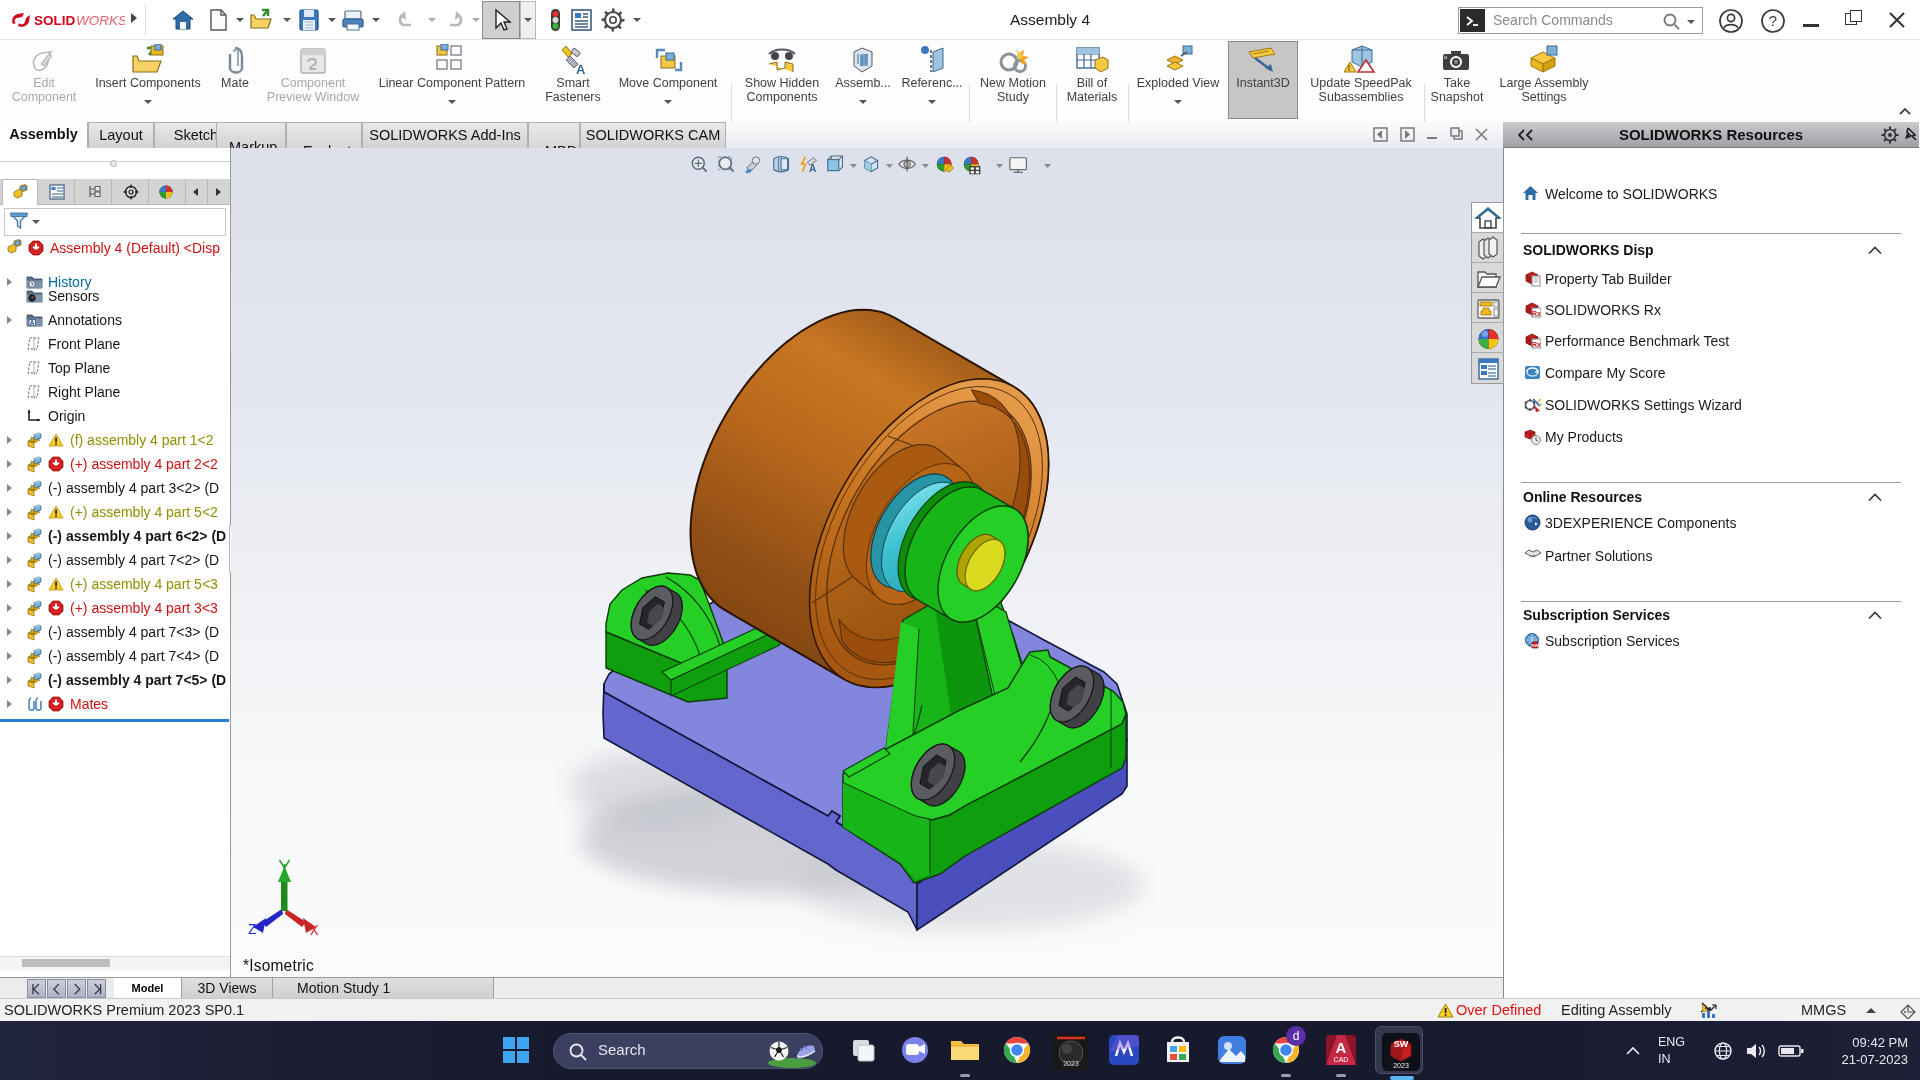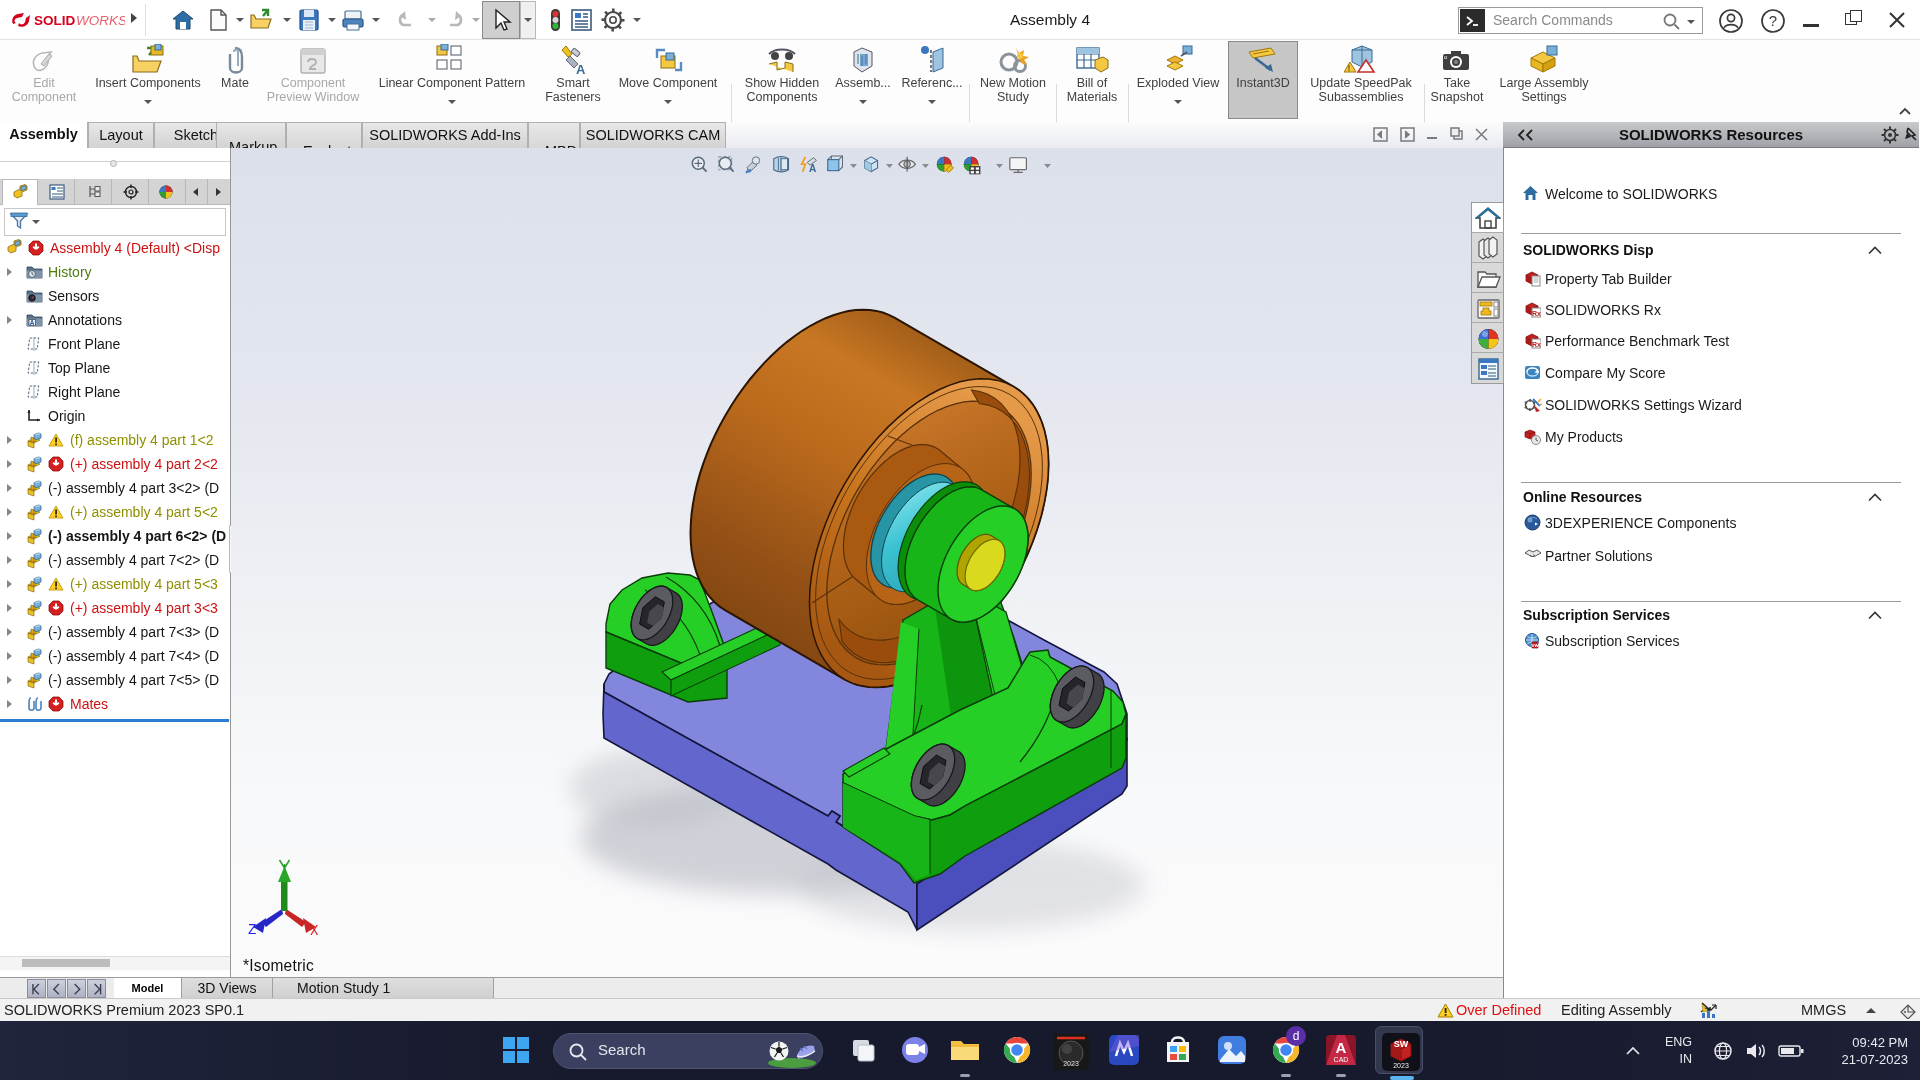--- a/index.html
+++ b/index.html
@@ -407,21 +407,21 @@
           <path d="M2,8 L8,5 L8,2 L13,0.5 L15,2 L15,6 L10,8 L10,12 L5,14 L2,12 Z" fill="#f0c020" stroke="#8a6d1d" stroke-width="0.8"></path>
           <path d="M8,5 L13,3 L15,4 L10,6 Z" fill="#ffe080" stroke="#8a6d1d" stroke-width="0.6"></path>
           <path d="M9,3 L14,1.5 L14,5 L9,7 Z" fill="#7ab0d8" stroke="#3a6a94" stroke-width="0.8"></path>
         </svg></span>
       <span style="position:absolute;left:28px;top:3px"><svg width="16" height="16" viewBox="0 0 16 16" style="">
           <path d="M5,1 L11,1 L15,5 L15,11 L11,15 L5,15 L1,11 L1,5 Z" fill="#d42020" stroke="#8a0000" stroke-width="0.7"></path>
           <path d="M8,3.5 L8,9 M8,9 L5.2,6.8 M8,9 L10.8,6.8" stroke="#fff" stroke-width="2" fill="none"></path>
         </svg></span>
       <span style="position:absolute;left:50px;top:3px;font-weight:normal">Assembly 4 (Default) &lt;Disp</span>
     </div>
-<div class="treerow" style="top:113px;color:#4d7c0f">
+<div class="treerow" style="top:123px;color:#0369a1">
       <span class="tw" style="border-left-color:#888;left:7px"></span>
       <span style="position:absolute;left:26px;top:3px"><svg width="17" height="15" viewBox="0 0 17 15" style="">
           <path d="M1,3 L6,3 L8,5 L16,5 L16,14 L1,14 Z" fill="#5a718a" stroke="#2e4258" stroke-width="0.8"></path>
           <rect x="1" y="6.5" width="15" height="7.5" fill="#7d93aa"></rect>
           <circle cx="6" cy="10" r="3.4" fill="#dce4ec" stroke="#2e4258" stroke-width="0.7"></circle>
           <path d="M6,8 L6,10 L7.5,10.8" stroke="#2e4258" stroke-width="0.8" fill="none"></path>
         </svg></span>
       <span style="position:absolute;left:48px;top:3px;font-weight:normal">History</span>
     </div>
 <div class="treerow" style="top:137px;color:#161616">
@@ -607,21 +607,21 @@
     </div>
 <div class="treerow" style="top:521px;color:#161616">
       <span class="tw" style="border-left-color:#888;left:7px"></span>
       <span style="position:absolute;left:26px;top:3px"><svg width="17" height="17" viewBox="0 0 17 17" style="">
           <path d="M2,9 L2,14 L8,16 L8,11 Z M2,9 L8,6 L14,8 L8,11 Z" fill="#f0c020" stroke="#8a6d1d" stroke-width="0.7"></path>
           <path d="M5,5 L5,9 L8,10 L8,6 Z" fill="#e8b010" stroke="#8a6d1d" stroke-width="0.7"></path>
           <path d="M8,6 L8,10 L11,9" fill="#d8a008" stroke="#8a6d1d" stroke-width="0.5"></path>
           <path d="M8,2.5 L13,1 L15,2 L15,6 L10,7.5 L8,6.5 Z" fill="#7ab0d8" stroke="#3a6a94" stroke-width="0.8"></path>
           <path d="M8,2.5 L13,1 L15,2 L10,3.5 Z" fill="#a8d0ec"></path>
         </svg></span>
-      <span style="position:absolute;left:48px;top:3px;font-weight:normal">(-) assembly 4 part 7&lt;5&gt; (D</span>
+      <span style="position:absolute;left:48px;top:3px;font-weight:bold">(-) assembly 4 part 7&lt;5&gt; (D</span>
     </div>
 <div class="treerow" style="top:545px;color:#cc1111">
       <span class="tw" style="border-left-color:#888;left:7px"></span>
       <span style="position:absolute;left:26px;top:2px"><svg width="18" height="18" viewBox="0 0 18 18" style="">
           <path d="M5,3 C3,3 3,6 3,8 L3,13 C3,16 8,16 8,13 L8,6" fill="none" stroke="#4a85c0" stroke-width="1.6"></path>
           <path d="M12,3 C10,3 10,6 10,8 L10,13 C10,16 15,16 15,13 L15,6" fill="none" stroke="#4a85c0" stroke-width="1.6"></path>
         </svg></span>
       <span style="position:absolute;left:48px;top:3px"><svg width="16" height="16" viewBox="0 0 16 16" style="">
           <path d="M5,1 L11,1 L15,5 L15,11 L11,15 L5,15 L1,11 L1,5 Z" fill="#d42020" stroke="#8a0000" stroke-width="0.7"></path>
           <path d="M8,3.5 L8,9 M8,9 L5.2,6.8 M8,9 L10.8,6.8" stroke="#fff" stroke-width="2" fill="none"></path>
@@ -1105,21 +1105,21 @@
         <path d="M10,12 L20,7 L30,12 L30,24 L20,29 L10,24 Z" fill="#c42222" stroke="#8a1111"></path>
         <path d="M10,12 L20,17 L30,12 M20,17 L20,29" stroke="#8a1111" stroke-width="1.2" fill="none"></path>
         <path d="M10,12 L20,17 L20,29 L10,24 Z" fill="#a01818"></path>
         <text x="20" y="15" font-size="9" font-weight="bold" fill="#fff" text-anchor="middle" font-family="Liberation Sans">SW</text>
         <text x="20" y="36" font-size="7" fill="#eee" text-anchor="middle" font-family="Liberation Sans">2023</text>
       </svg></div>
 <div class="abs" style="left:1390px;top:55px;width:24px;height:3.5px;border-radius:2px;background:#5ab4f0"></div>
 <svg class="abs" style="left:1625px;top:24px" width="16" height="12" viewBox="0 0 16 12">
       <path d="M2,9 L8,3 L14,9" stroke="#e8e8ee" stroke-width="1.6" fill="none"></path>
     </svg>
-<div class="abs" style="left:1658px;top:13px;color:#e8e8ee;font-size:12.5px;line-height:17px;text-align:right;width:34px">ENG<br>IN</div>
+<div class="abs" style="left:1658px;top:13px;color:#e8e8ee;font-size:12.5px;line-height:17px;text-align:left;width:34px">ENG<br>IN</div>
 <svg class="abs" style="left:1712px;top:20px" width="22" height="20" viewBox="0 0 22 20">
       <circle cx="11" cy="10" r="8" fill="none" stroke="#e8e8ee" stroke-width="1.5"></circle>
       <ellipse cx="11" cy="10" rx="3.6" ry="8" fill="none" stroke="#e8e8ee" stroke-width="1.2"></ellipse>
       <path d="M3,10 L19,10 M4.5,5.5 L17.5,5.5 M4.5,14.5 L17.5,14.5" stroke="#e8e8ee" stroke-width="1.2"></path>
     </svg>
 <svg class="abs" style="left:1744px;top:20px" width="24" height="20" viewBox="0 0 24 20">
       <path d="M3,7 L7,7 L12,3 L12,17 L7,13 L3,13 Z" fill="#e8e8ee"></path>
       <path d="M15,6 C17,8 17,12 15,14 M18,4 C21,7 21,13 18,16" stroke="#e8e8ee" stroke-width="1.5" fill="none"></path>
     </svg>
 <svg class="abs" style="left:1778px;top:21px" width="26" height="18" viewBox="0 0 26 18">

